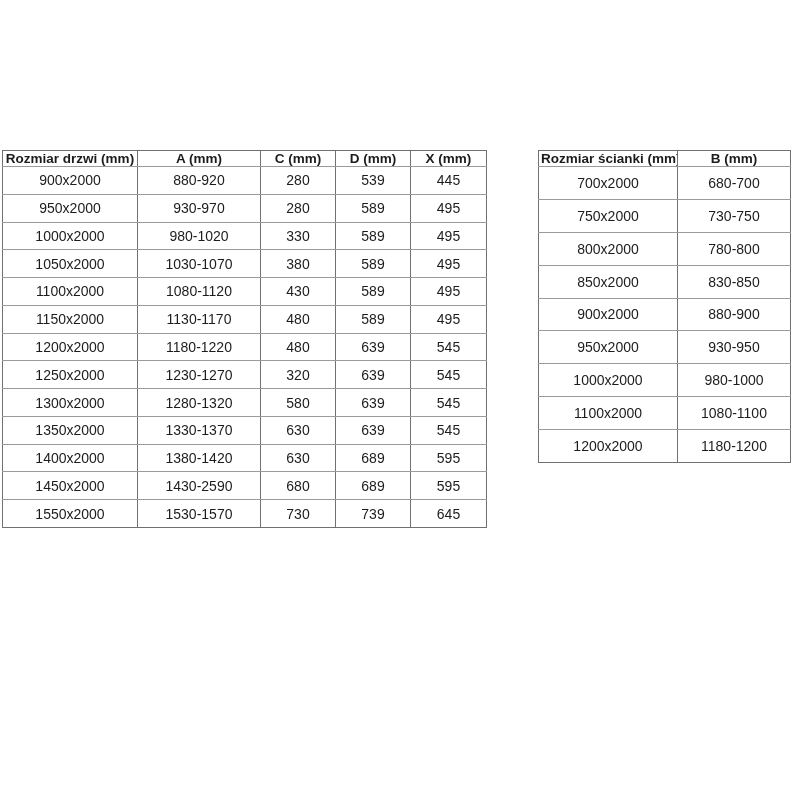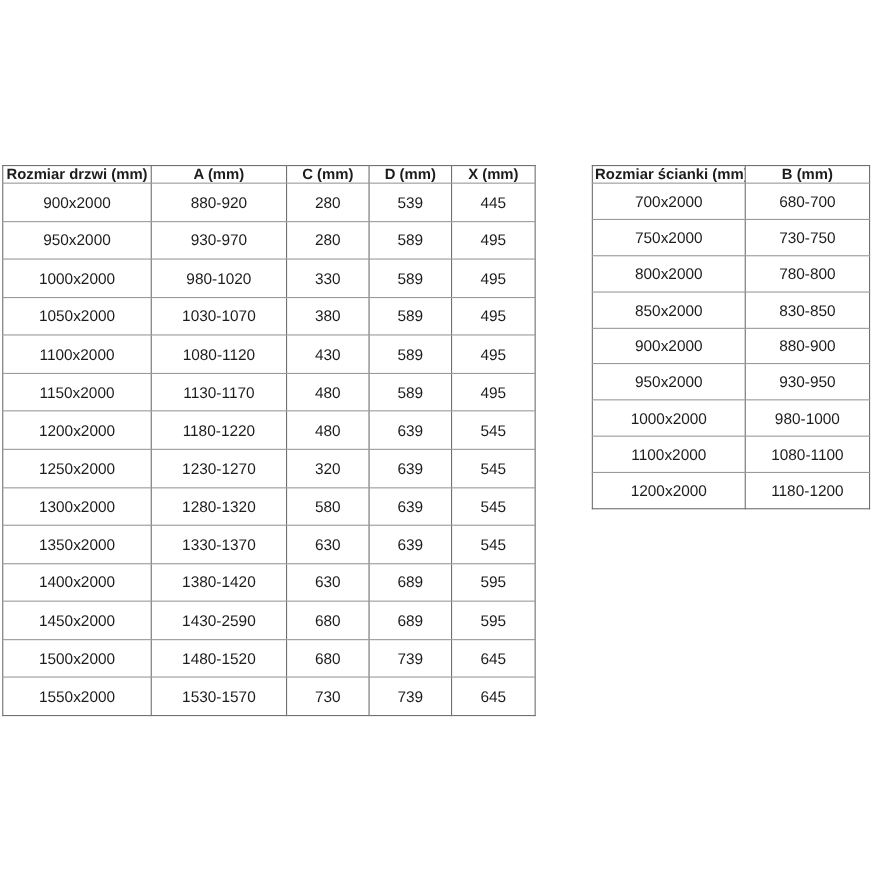--- a/index.html
+++ b/index.html
@@ -49,21 +49,21 @@
   }
   
   table.spec-table thead th { border-top-color: #707070; }
   table.spec-table tbody tr:last-child td { border-bottom-color: #707070; }
 
   
   table.doors {
     left: 2px;
     top: 150px;
     width: 484px;
-    height: 501px;
+    height: 378px;
   }
   table.doors col.c0 { width: 135px; }
   table.doors col.c1 { width: 123px; }
   table.doors col.c2 { width: 75px; }
   table.doors col.c3 { width: 75px; }
   table.doors col.c4 { width: 76px; }
 
   
   table.walls {
     left: 538px;
@@ -175,27 +175,20 @@
           <td>595</td>
         </tr>
         <tr>
           <td>1450x2000</td>
           <td>1430-2590</td>
           <td>680</td>
           <td>689</td>
           <td>595</td>
         </tr>
         <tr>
-          <td>1500x2000</td>
-          <td>1480-1520</td>
-          <td>680</td>
-          <td>739</td>
-          <td>645</td>
-        </tr>
-        <tr>
           <td>1550x2000</td>
           <td>1530-1570</td>
           <td>730</td>
           <td>739</td>
           <td>645</td>
         </tr>
       </tbody>
   </table>
 
   <table class="spec-table walls">

